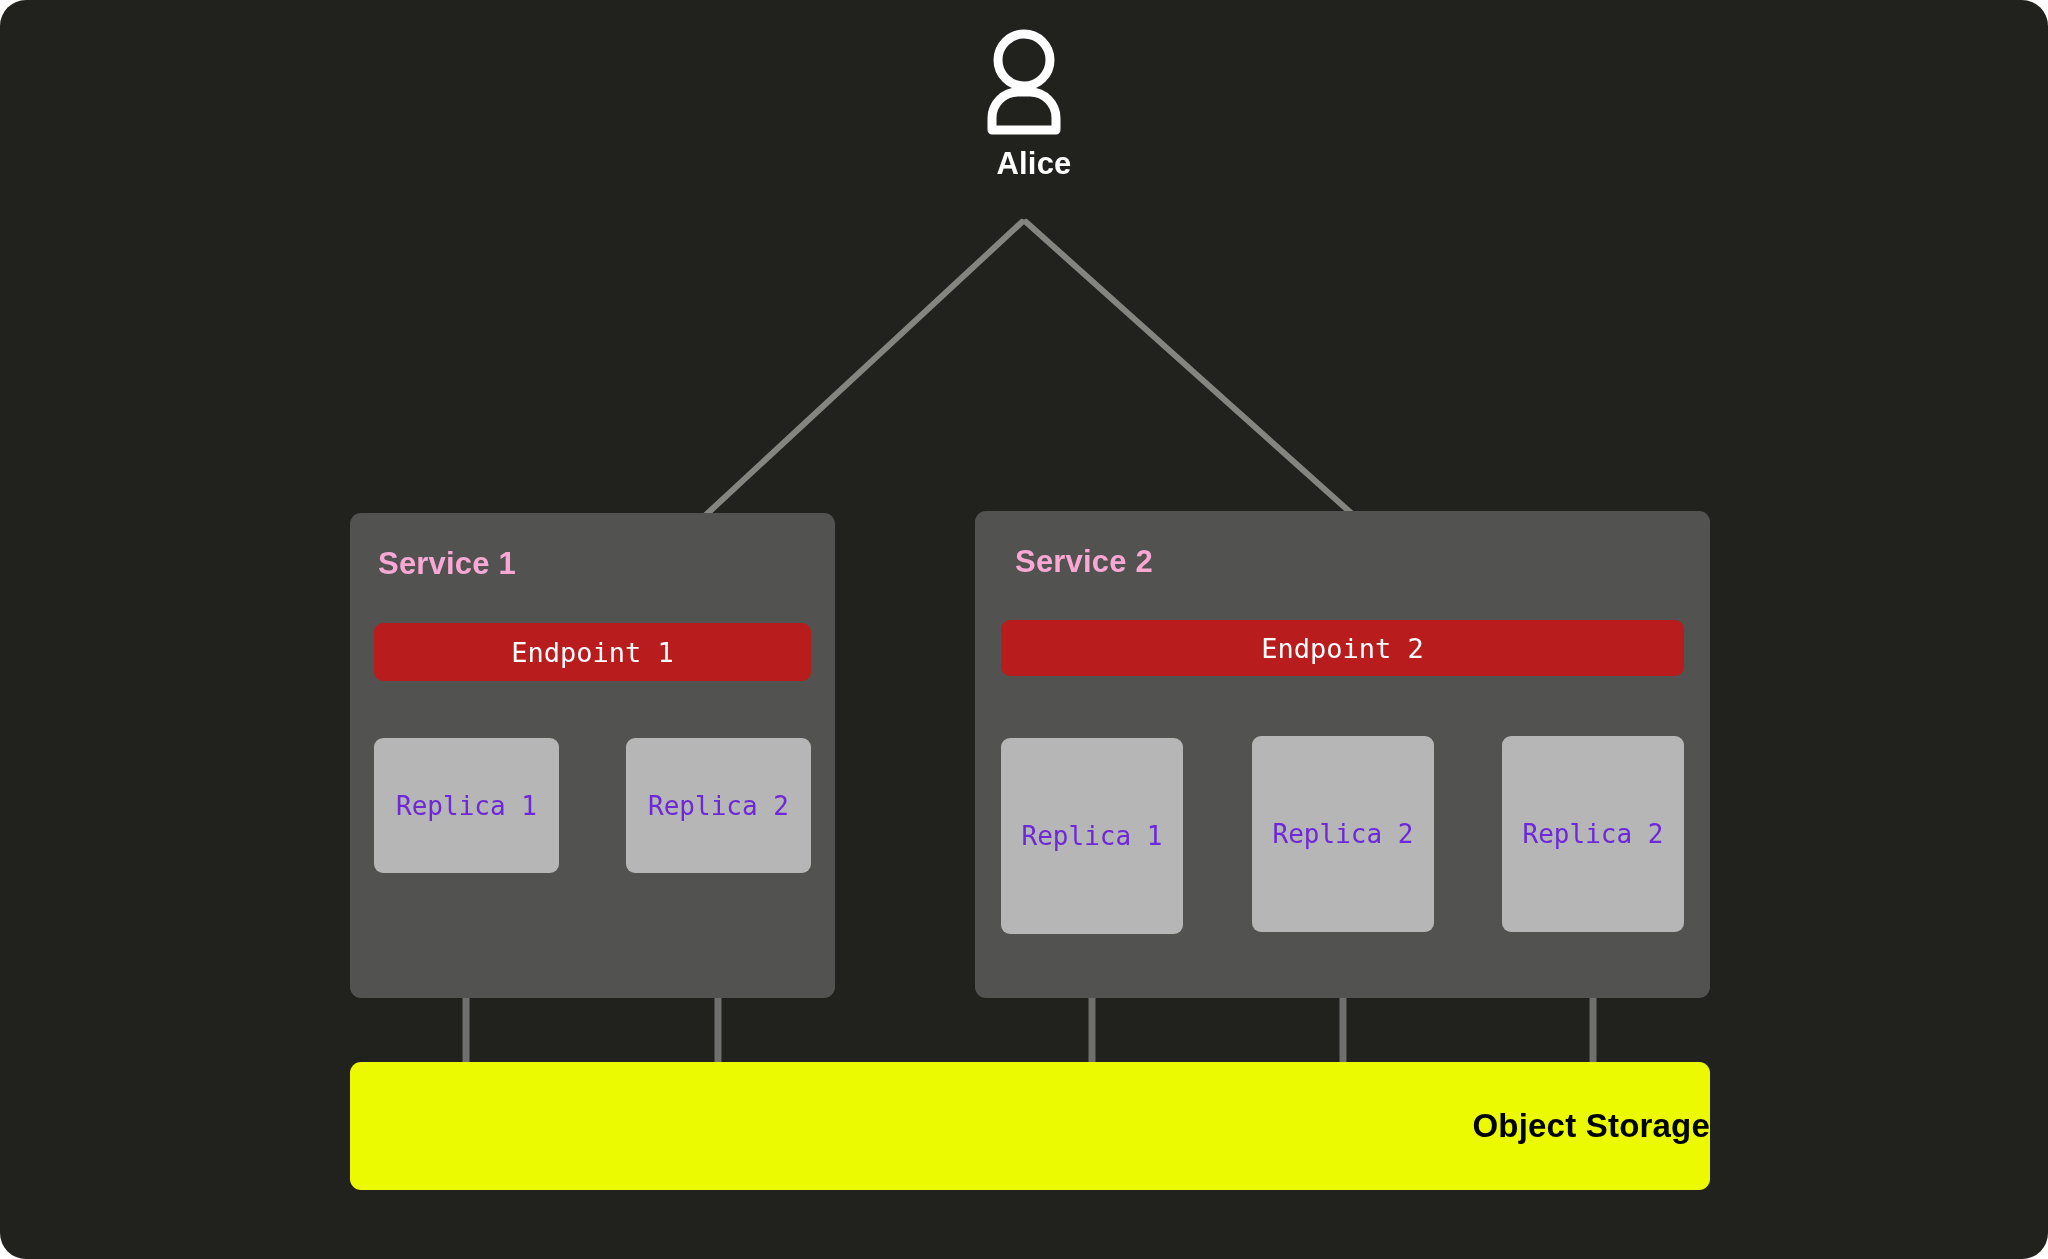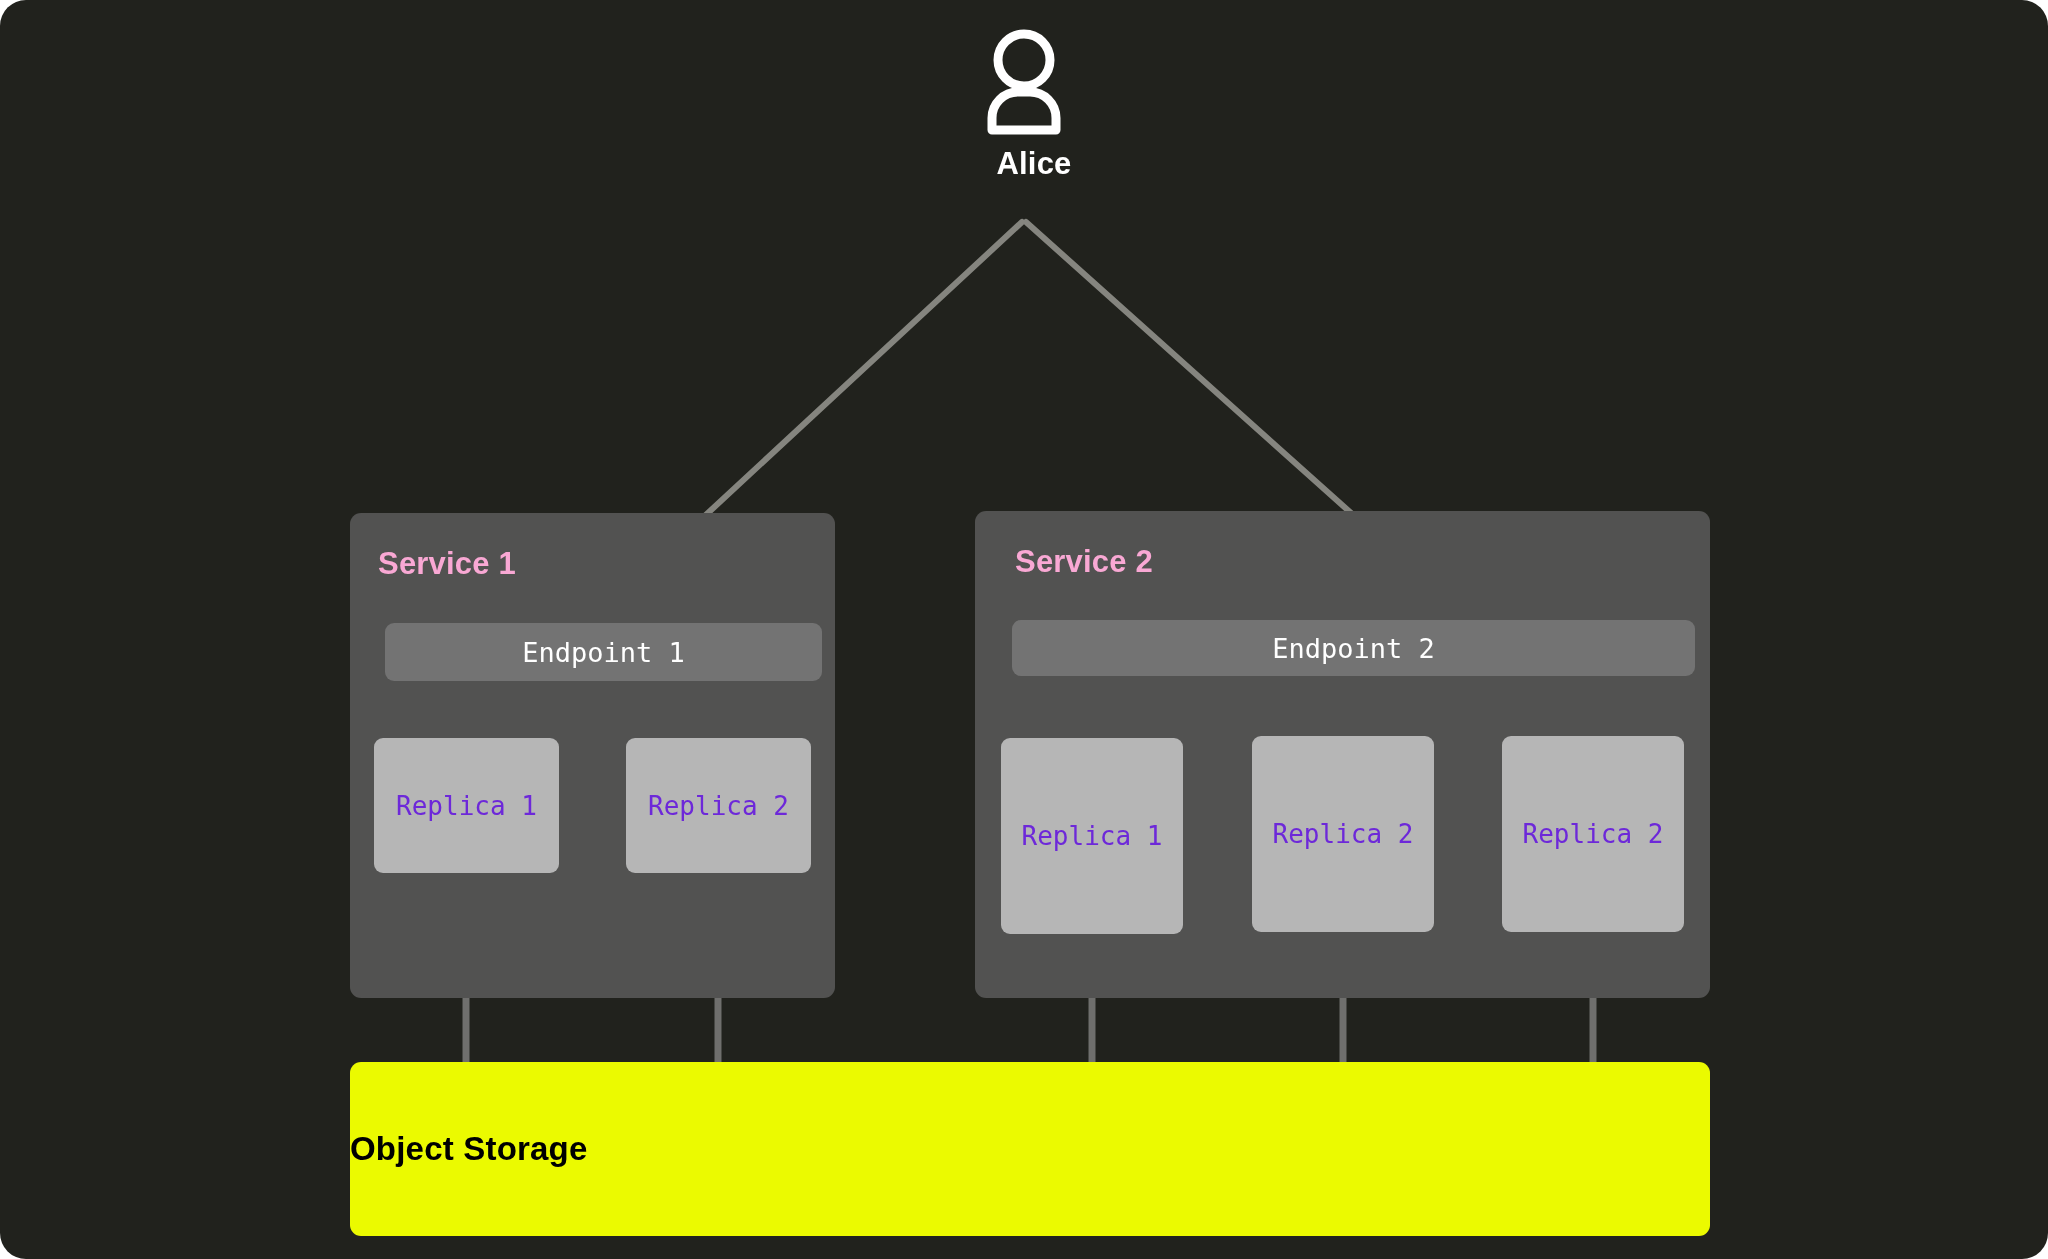--- a/index.html
+++ b/index.html
@@ -82,29 +82,28 @@
     letter-spacing: 0.2px;
   }
   #service-1 { left: 350px; top: 513px; width: 485px; height: 485px; }
   #service-1 .service-title { left: 28px; top: 33px; }
   #service-2 { left: 975px; top: 511px; width: 735px; height: 487px; }
   #service-2 .service-title { left: 40px; top: 33px; }
 
   
   .endpoint {
     position: absolute;
-    background: #737373;
+    background: #b91c1c;
     border-radius: 9px;
     display: flex;
     align-items: center;
     justify-content: center;
     color: #ffffff;
     font-family: "DejaVu Sans Mono", "Liberation Mono", monospace;
     font-size: 27px;
-    margin-left: 11px;
   }
   #endpoint-1 { left: 374px; top: 623px; width: 437px; height: 58px; }
   #endpoint-2 { left: 1001px; top: 620px; width: 683px; height: 56px; }
 
   
   .replica {
     position: absolute;
     background: #b6b6b6;
     border-radius: 9px;
     display: flex;
@@ -119,26 +118,26 @@
   #s2-replica-1 { left: 1001px; top: 738px; width: 182px; height: 196px; }
   #s2-replica-2 { left: 1252px; top: 736px; width: 182px; height: 196px; }
   #s2-replica-3 { left: 1502px; top: 736px; width: 182px; height: 196px; }
 
   
   .storage {
     position: absolute;
     left: 350px;
     top: 1062px;
     width: 1360px;
-    height: 174px;
+    height: 128px;
     background: #ebfa00;
     border-radius: 11px;
     display: flex;
     align-items: center;
-    justify-content: flex-start;
+    justify-content: flex-end;
   }
   .storage-label {
     color: #000000;
     font-size: 33px;
     font-weight: bold;
     letter-spacing: 0.2px;
   }
 </style>
 </head>
 <body>

